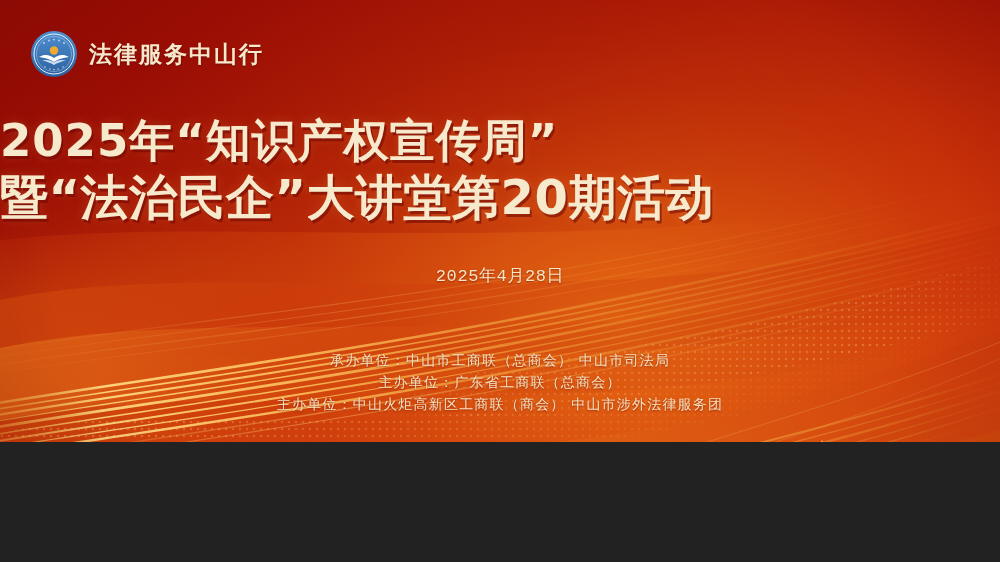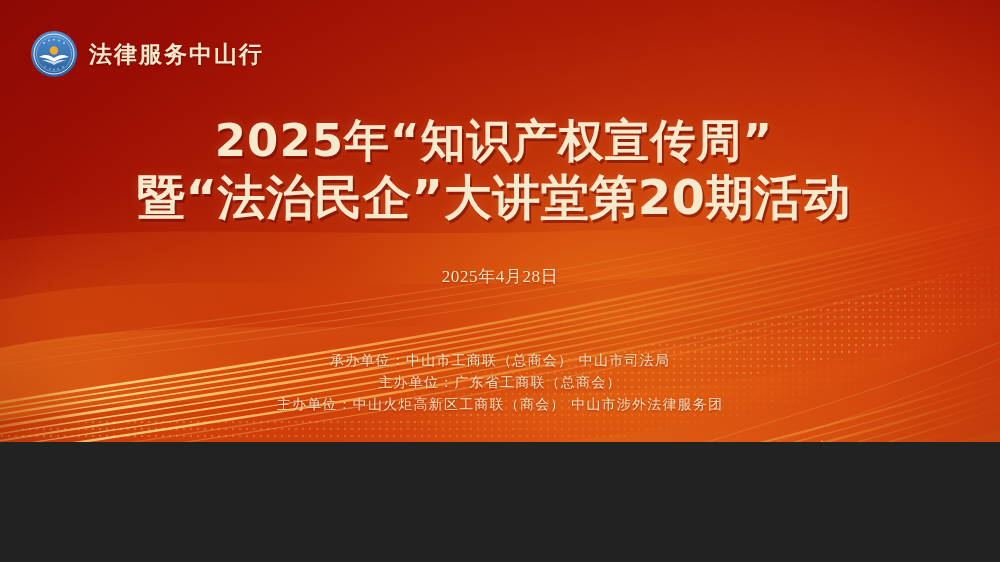--- a/index.html
+++ b/index.html
@@ -30,21 +30,21 @@
     font-size:23px;font-weight:bold;letter-spacing:2.0px;
     color:#f6e8cb;
     text-shadow:0 1px 2px rgba(90,4,0,.65);
     white-space:nowrap;
     font-family:"DejaVu Sans","Liberation Sans",sans-serif;
   }
 
   
   .title-block{
     position:absolute;left:0;right:12px;top:113px;
-    text-align:center;z-index:40;
+    text-align:left;z-index:40;
   }
   .title-line{
     color:#f7e9cb;
     font-weight:bold;
     font-size:45px;
     line-height:56px;
     letter-spacing:1.0px;
     white-space:nowrap;
     font-family:"DejaVu Sans","Liberation Sans",sans-serif;
     text-shadow:
@@ -55,21 +55,21 @@
 
   
   .meta-block{
     position:absolute;left:0;right:0;top:264px;
     text-align:center;z-index:40;
   }
   .meta-line{
     color:#f6e6c4;
     font-size:17px;line-height:26px;
     letter-spacing:.6px;
-    font-family:Liberation Serif, serif;
+    font-family:Liberation Mono, monospace;
     text-shadow:0 1px 2px rgba(110,6,2,.55);
   }
 
   
   .org-block{
     position:absolute;left:0;right:0;top:349px;
     text-align:center;z-index:40;
   }
   .org-line{
     color:#f4e3c0;

